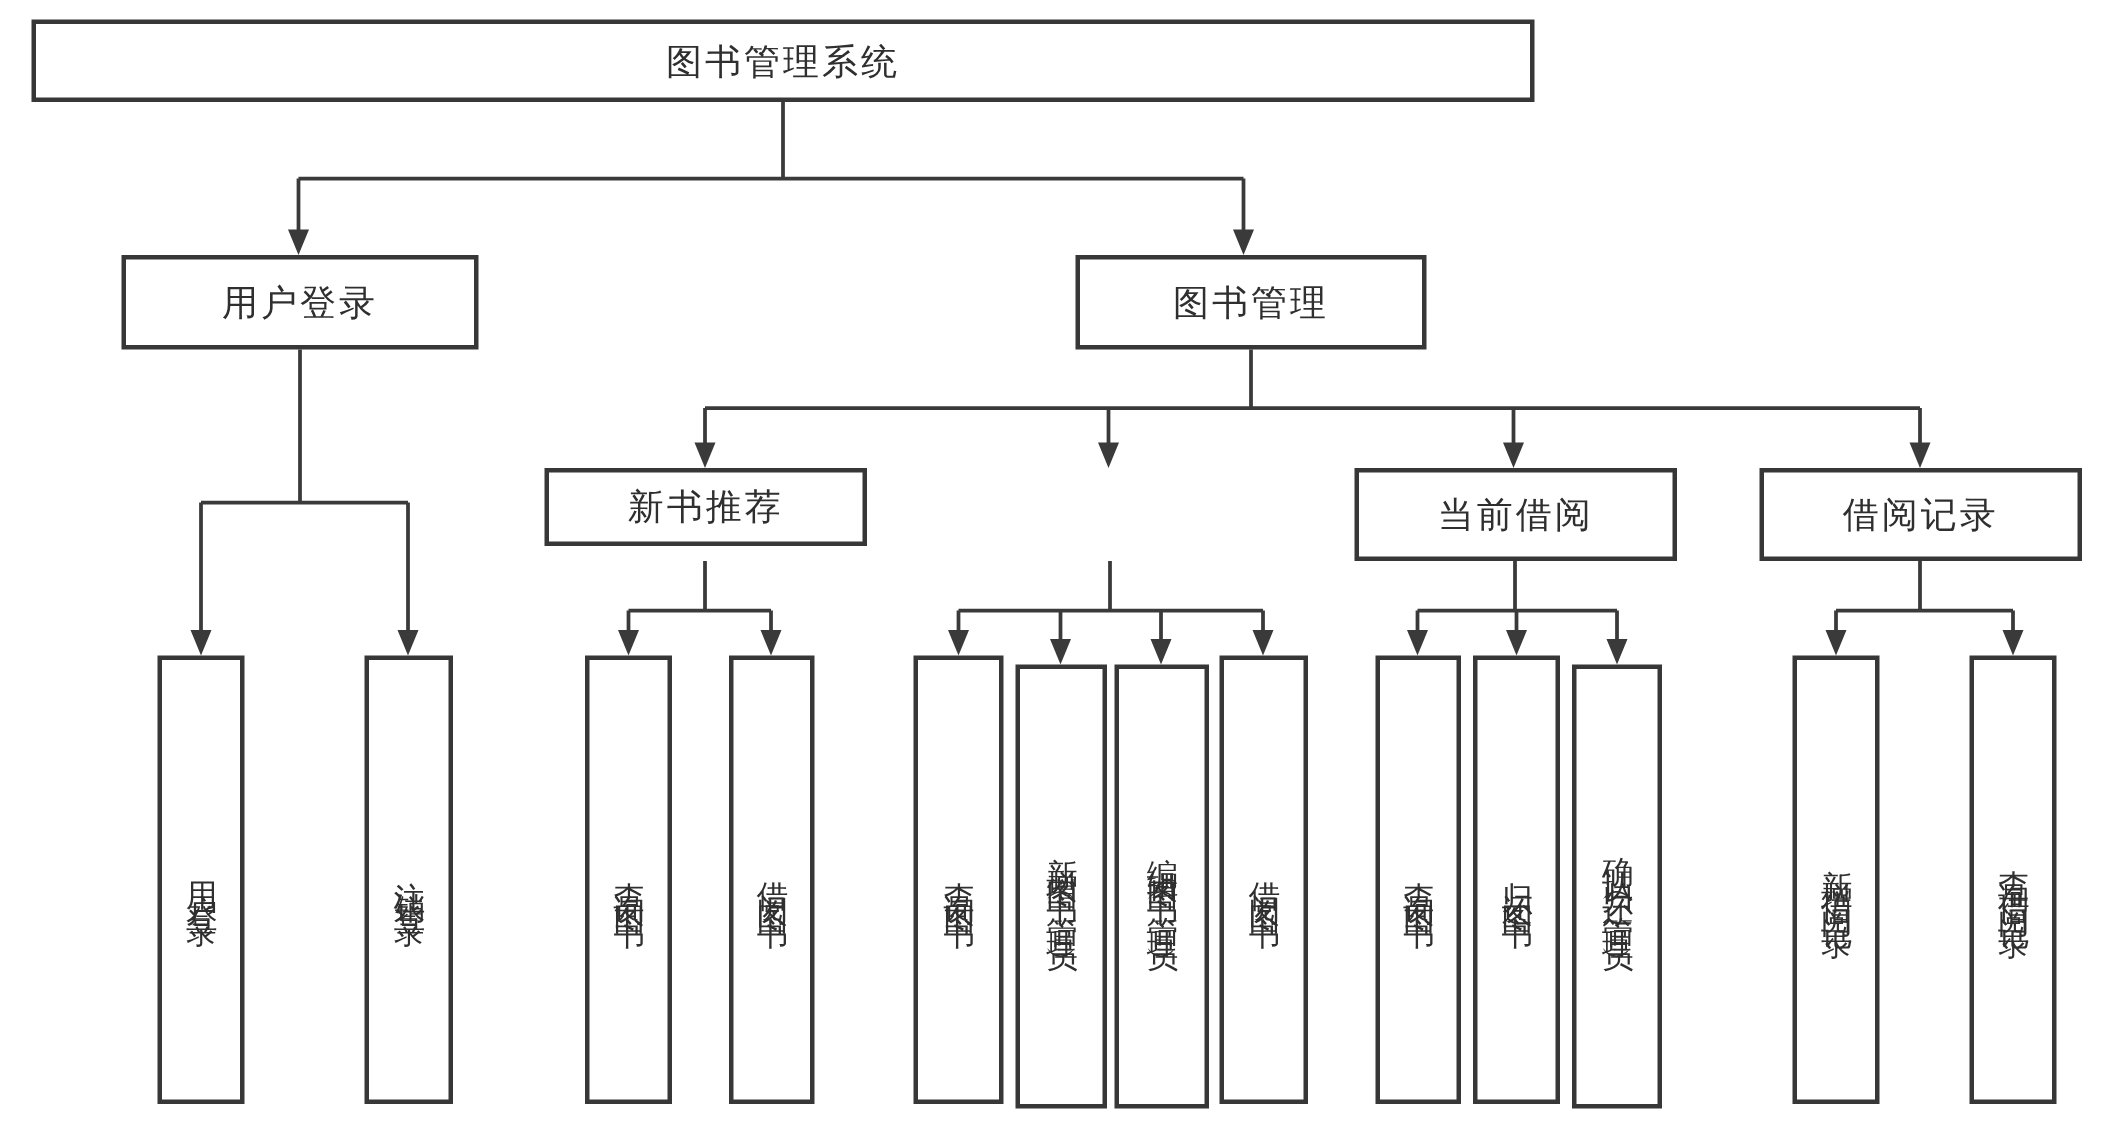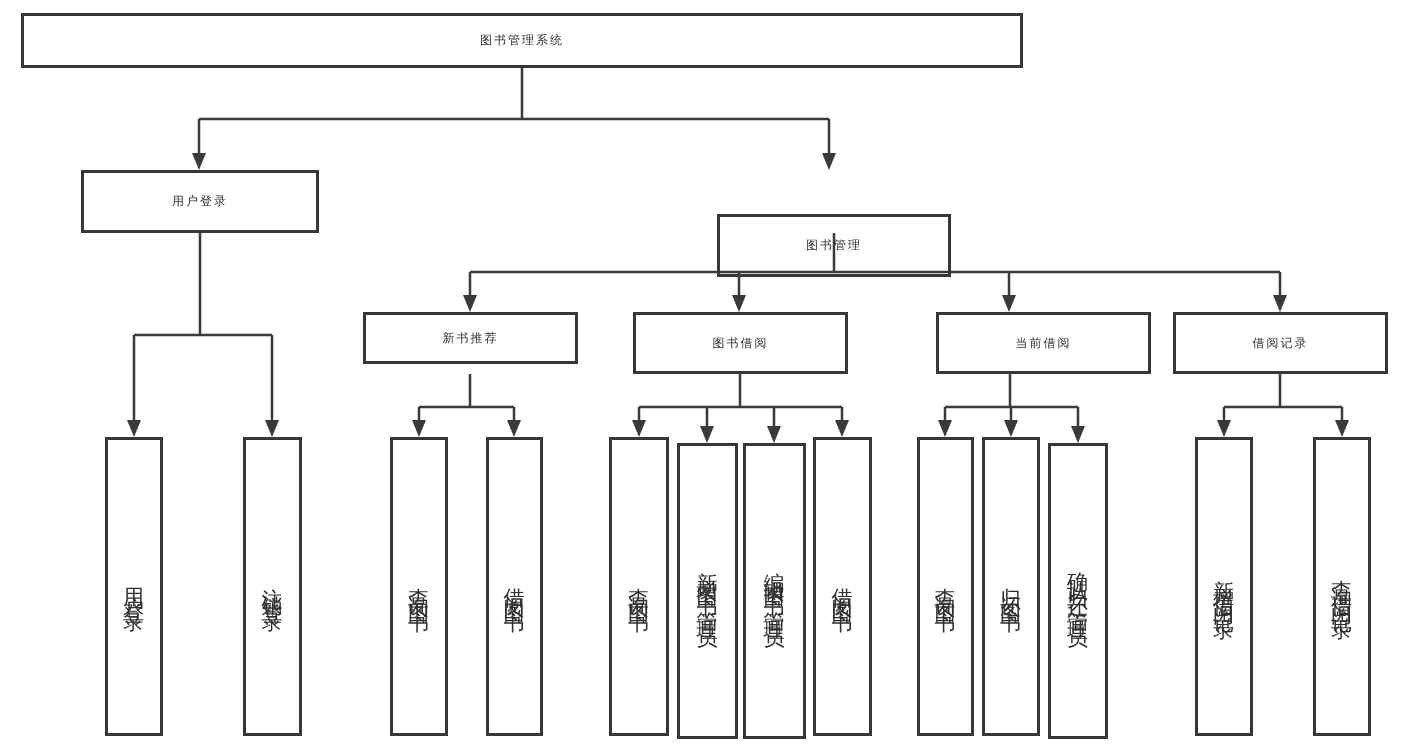--- a/index.html
+++ b/index.html
@@ -19,21 +19,21 @@
     z-index: 2;
   }
   .hnode {
     position: absolute;
     box-sizing: border-box;
     background: #ffffff;
     border: 3px solid #373737;
     display: flex;
     align-items: center;
     justify-content: center;
-    font-size: 12px;
+    font-size: 24px;
     letter-spacing: 2px;
     color: #2f2f2f;
     z-index: 1;
     white-space: nowrap;
   }
   .leaf {
     position: absolute;
     box-sizing: border-box;
     background: #ffffff;
     border: 3px solid #373737;
@@ -44,25 +44,25 @@
     font-size: 21px;
     letter-spacing: 8px;
     color: #2f2f2f;
     z-index: 1;
     line-height: 1;
   }
   
   .n-root  { left: 21px;   top: 13px;  width: 1002px; height: 55px; }
   
   .n-b0    { left: 81px;   top: 170px; width: 238px;  height: 63px; }
-  .n-b1    { left: 717px;  top: 170px; width: 234px;  height: 63px; margin-top: 44px; }
+  .n-b1    { left: 717px;  top: 170px; width: 234px;  height: 63px; }
   
   .n-g0    { left: 363px;  top: 312px; width: 215px;  height: 52px; }
   .n-g1    { left: 633px;  top: 312px; width: 215px;  height: 62px; }
-  .n-g2    { left: 936px;  top: 312px; width: 215px;  height: 62px; text-align: center; }
+  .n-g2    { left: 903px;  top: 312px; width: 215px;  height: 62px; text-align: center; }
   .n-g3    { left: 1173px; top: 312px; width: 215px;  height: 62px; }
   
   .n-b0-0  { left: 105px;  top: 437px; width: 58px; height: 299px; }
   .n-b0-1  { left: 243px;  top: 437px; width: 59px; height: 299px; }
   .n-g0-0  { left: 390px;  top: 437px; width: 58px; height: 299px; }
   .n-g0-1  { left: 486px;  top: 437px; width: 57px; height: 299px; }
   .n-g1-0  { left: 609px;  top: 437px; width: 60px; height: 299px; }
   .n-g1-1  { left: 677px;  top: 443px; width: 61px; height: 296px; }
   .n-g1-2  { left: 743px;  top: 443px; width: 63px; height: 296px; }
   .n-g1-3  { left: 813px;  top: 437px; width: 59px; height: 299px; }
@@ -87,21 +87,20 @@
 <body>
 
 <div class="canvas">
 
   <div class="hnode n-root">图书管理系统</div>
 
   <div class="hnode n-b0">用户登录</div>
   <div class="hnode n-b1">图书管理</div>
 
   <div class="hnode n-g0">新书推荐</div>
-  <div class="hnode n-g1">图书借阅</div>
   <div class="hnode n-g2">当前借阅</div>
   <div class="hnode n-g3">借阅记录</div>
 
   <div class="leaf n-b0-0">用户登录</div>
   <div class="leaf n-b0-1">注销登录</div>
 
   <div class="leaf n-g0-0">查询图书</div>
   <div class="leaf n-g0-1">借阅图书</div>
 
   <div class="leaf n-g1-0">查询图书</div>

